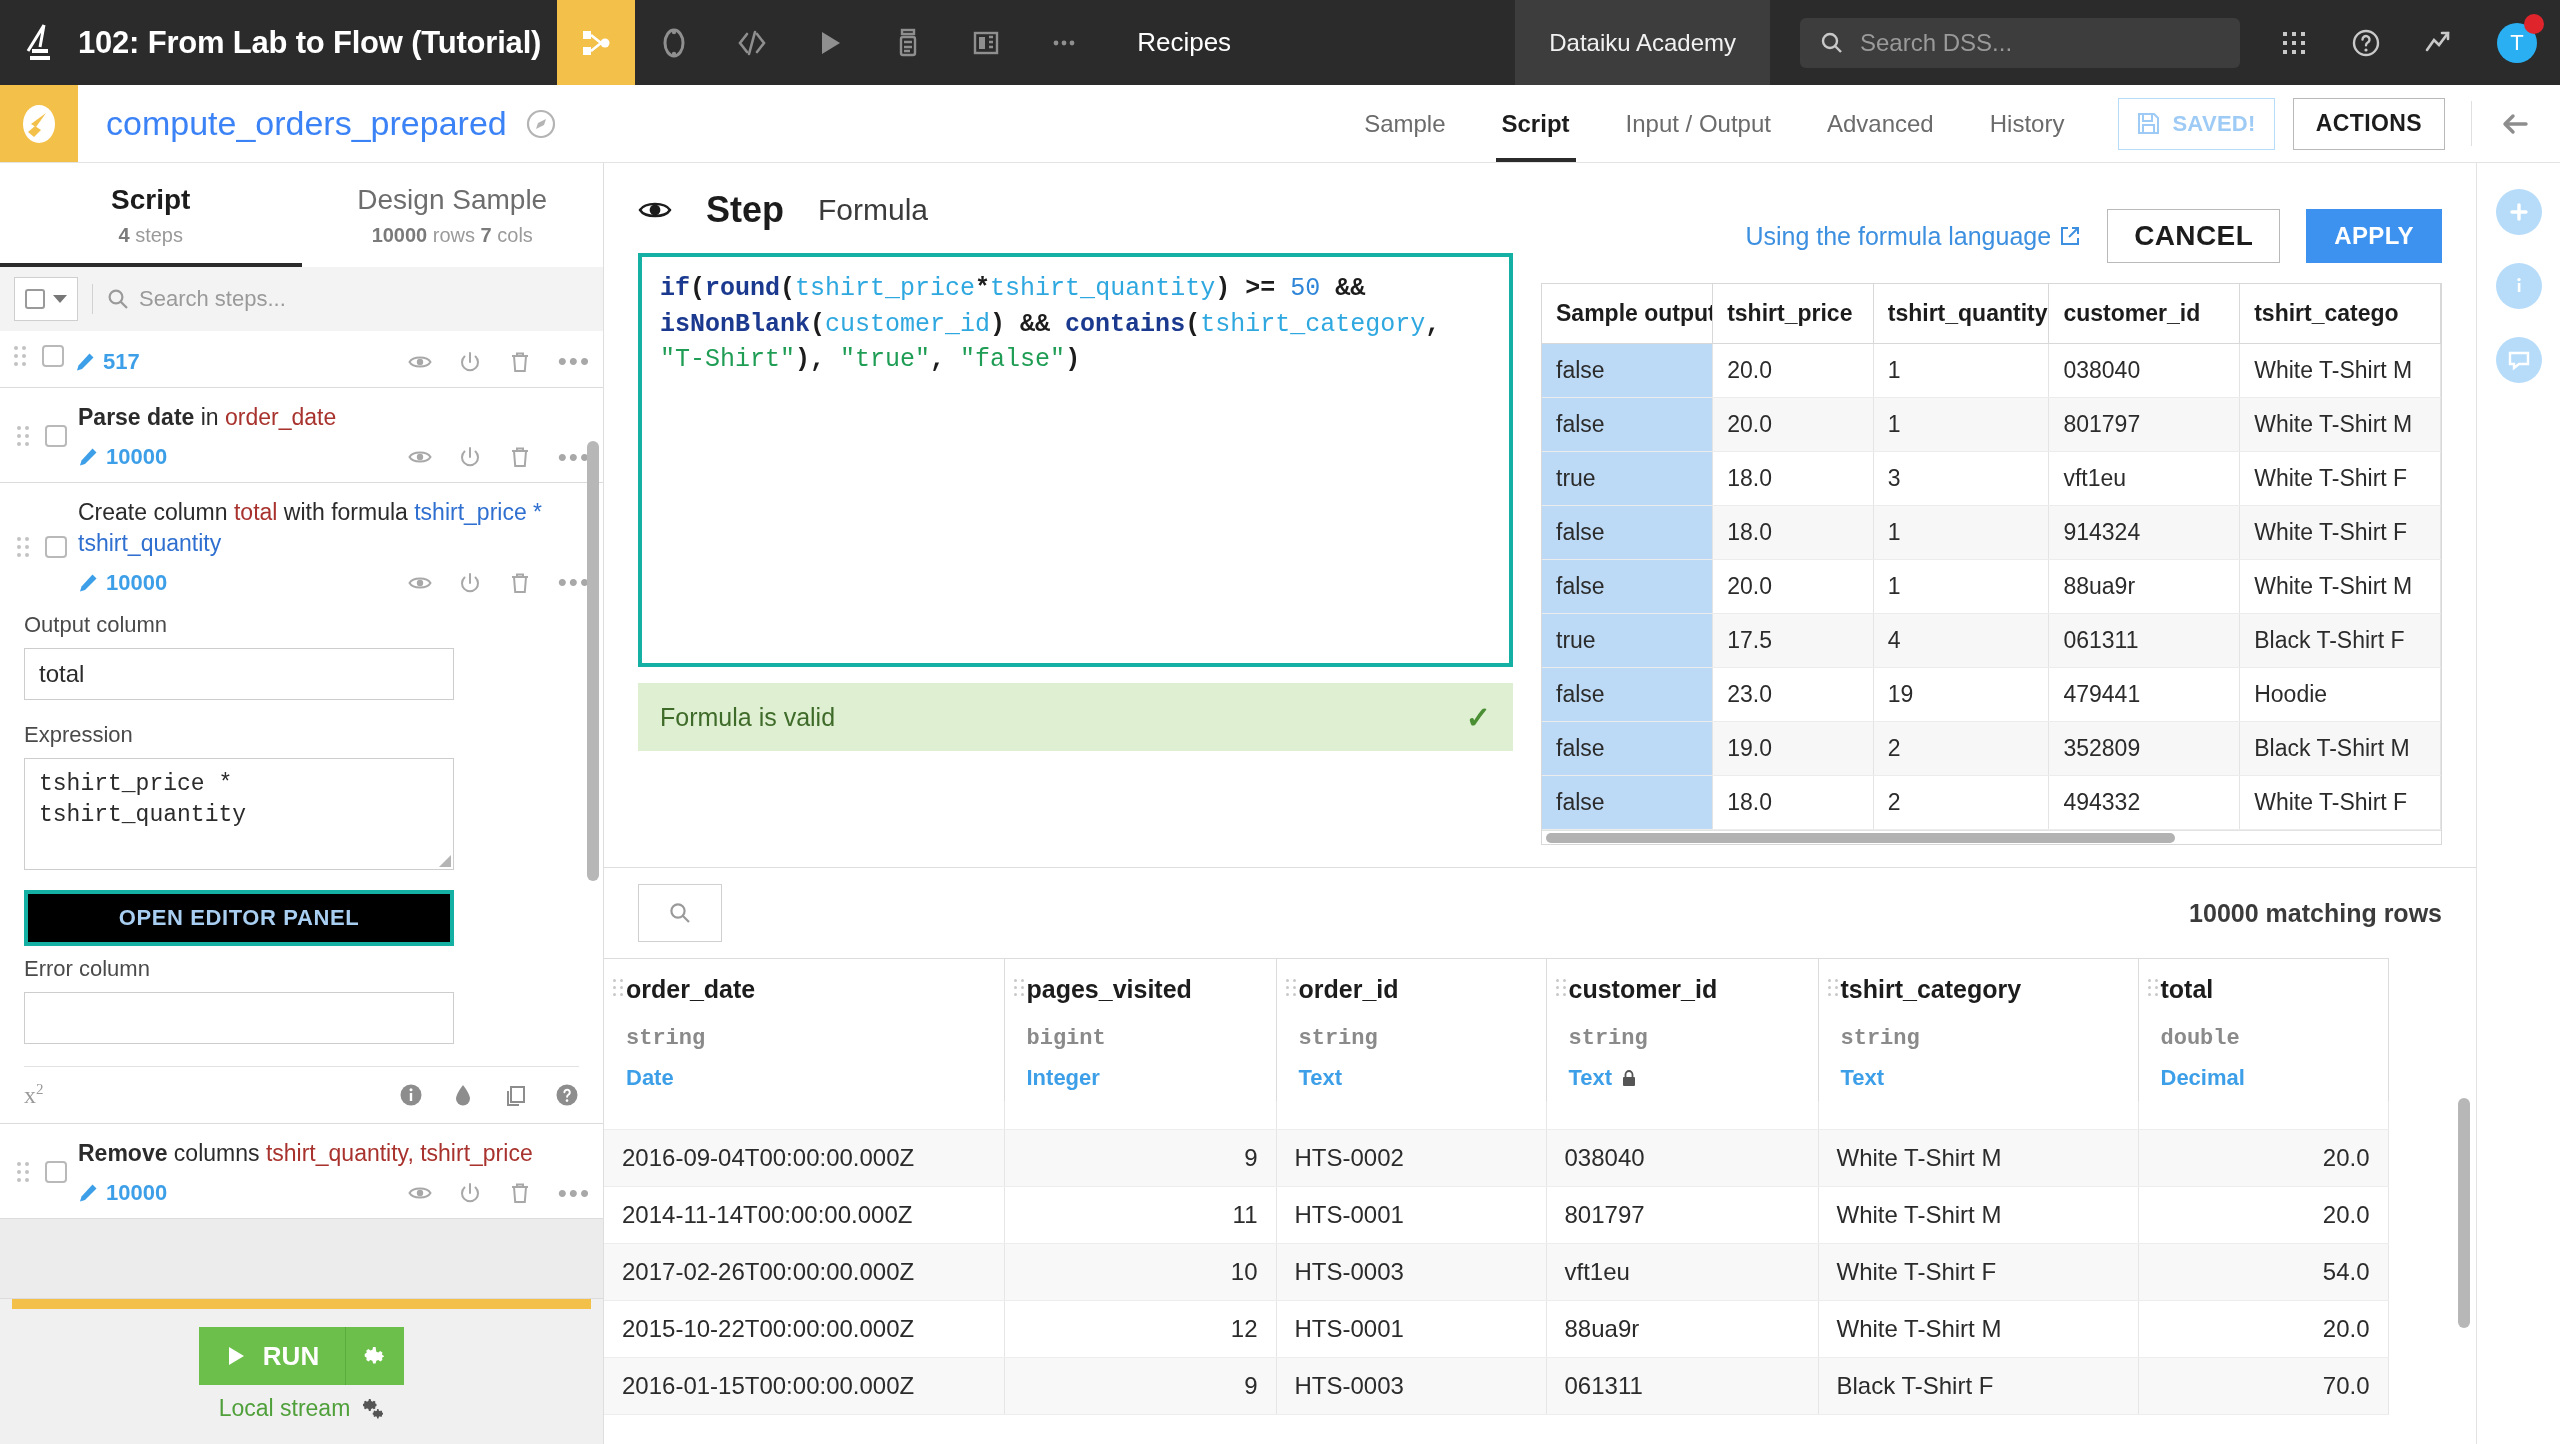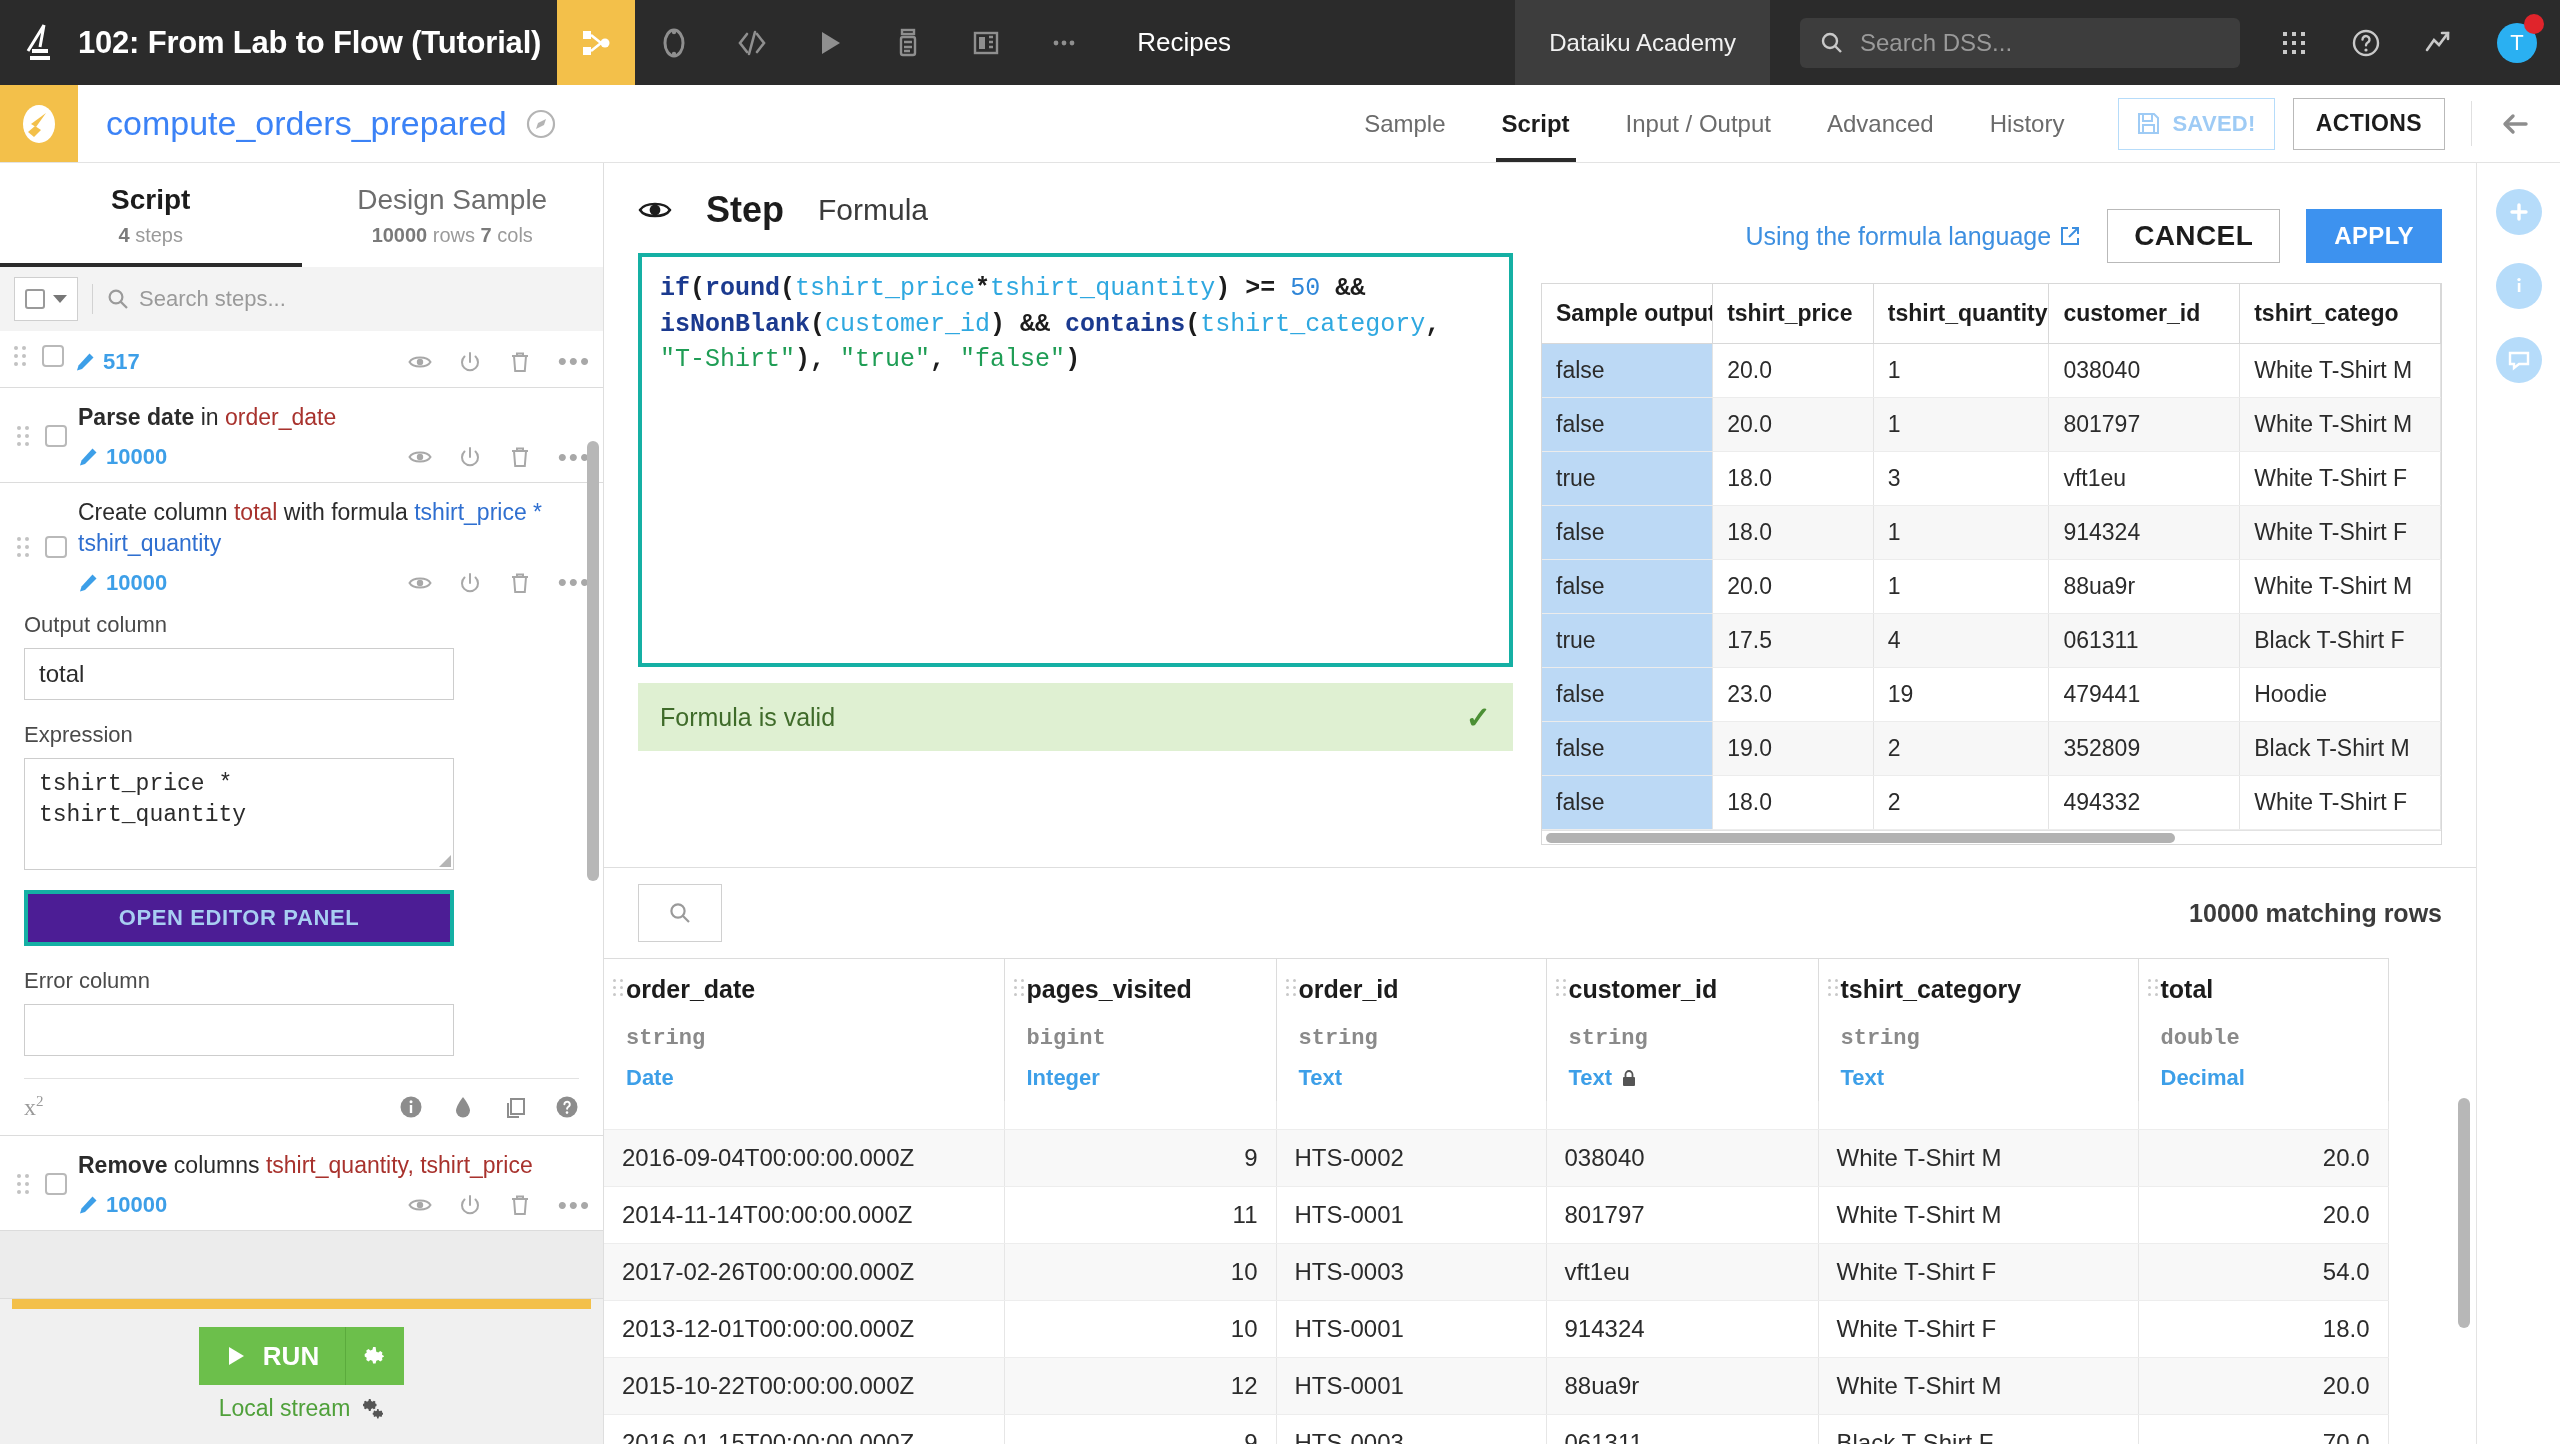--- a/index.html
+++ b/index.html
@@ -172,24 +172,24 @@
   .fta {
     width: 430px; height: 112px; border: 1px solid #cdcdcd; background: #fff;
     font-size: 23px; color: #2b2b2b; padding: 10px 14px; line-height: 1.35;
     font-family: "Liberation Mono", monospace; position: relative; margin-bottom: 20px;
   }
   .fta::after {
     content:''; position:absolute; right:2px; bottom:2px; width:0;height:0;
     border-left:12px solid transparent; border-bottom:12px solid #b5b5b5;
   }
   .open-editor {
-    width: 430px; height: 56px; border: 4px solid #15b0a4; background: #4c1d95;
+    width: 430px; height: 56px; border: 4px solid #15b0a4; background: #000000;
     color: #a8cef2; font-size: 22px; font-weight: 700; letter-spacing: .6px;
     display: flex; align-items: center; justify-content: center; cursor: pointer;
-    margin-bottom: 22px;
+    margin-bottom: 10px;
   }
   .step-tools {
     display: flex; align-items: center; border-top: 1px solid #e2e2e2;
     padding: 14px 0 14px 0; margin-top: 4px;
   }
   .x2 { font-size: 24px; color: #9a9a9a; font-family: "Liberation Serif", serif; }
   .x2 sup { font-size: 15px; }
   .tool-icons { margin-left: auto; display: flex; align-items: center; gap: 28px; color: #8d8d8d; }
   .tool-icons svg { width: 24px; height: 24px; cursor: pointer; }
 
@@ -987,28 +987,20 @@
                 </tr>
                 <tr>
                   <td>2017-02-26T00:00:00.000Z</td>
                   <td class="num-cell">10</td>
                   <td>HTS-0003</td>
                   <td>vft1eu</td>
                   <td>White T-Shirt F</td>
                   <td class="num-cell">54.0</td>
                 </tr>
                 <tr>
-                  <td>2013-12-01T00:00:00.000Z</td>
-                  <td class="num-cell">10</td>
-                  <td>HTS-0001</td>
-                  <td>914324</td>
-                  <td>White T-Shirt F</td>
-                  <td class="num-cell">18.0</td>
-                </tr>
-                <tr>
                   <td>2015-10-22T00:00:00.000Z</td>
                   <td class="num-cell">12</td>
                   <td>HTS-0001</td>
                   <td>88ua9r</td>
                   <td>White T-Shirt M</td>
                   <td class="num-cell">20.0</td>
                 </tr>
                 <tr>
                   <td>2016-01-15T00:00:00.000Z</td>
                   <td class="num-cell">9</td>

